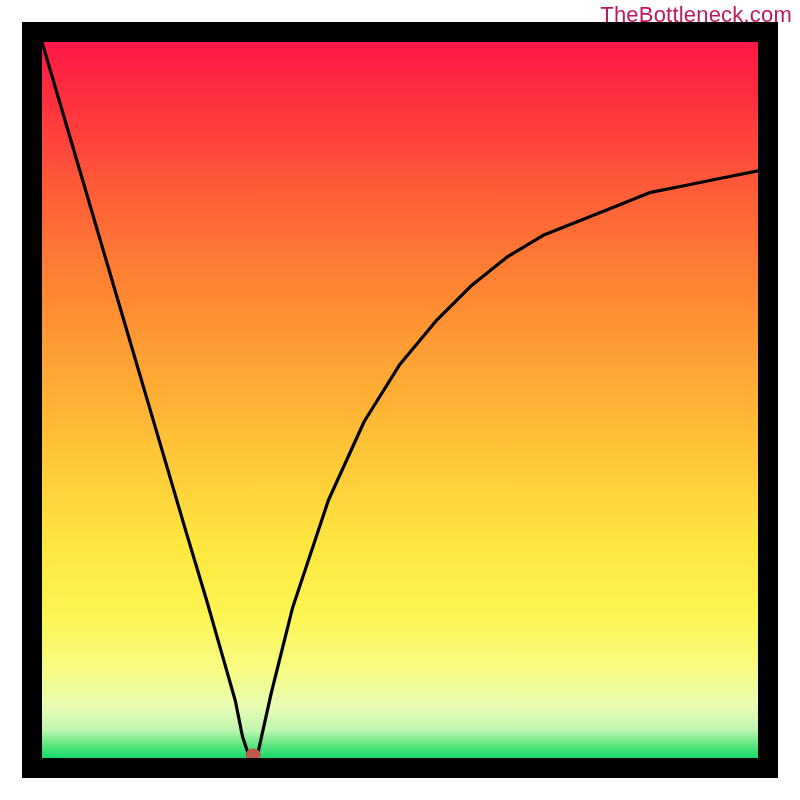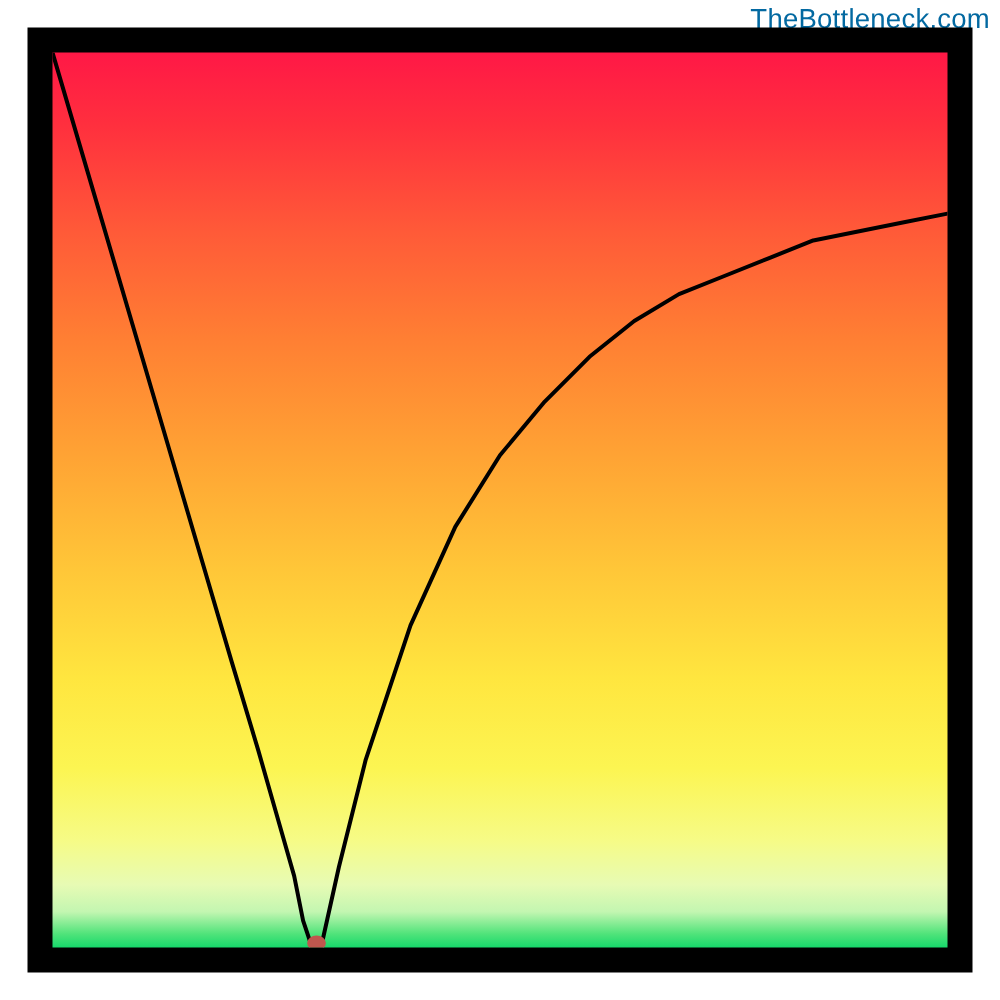--- a/index.html
+++ b/index.html
@@ -54,21 +54,21 @@
     left: 0;
     top: 0;
     width: 716px;
     height: 716px;
     pointer-events: none;
   }
   .watermark {
     position: absolute;
     top: 2px;
     right: 8px;
-    color: #0369a1;
+    color: #be185d;
     font-size: 22px;
     font-weight: 500;
     letter-spacing: 0.2px;
     pointer-events: none;
     user-select: none;
   }
 </style>
 </head>
 <body>
 

